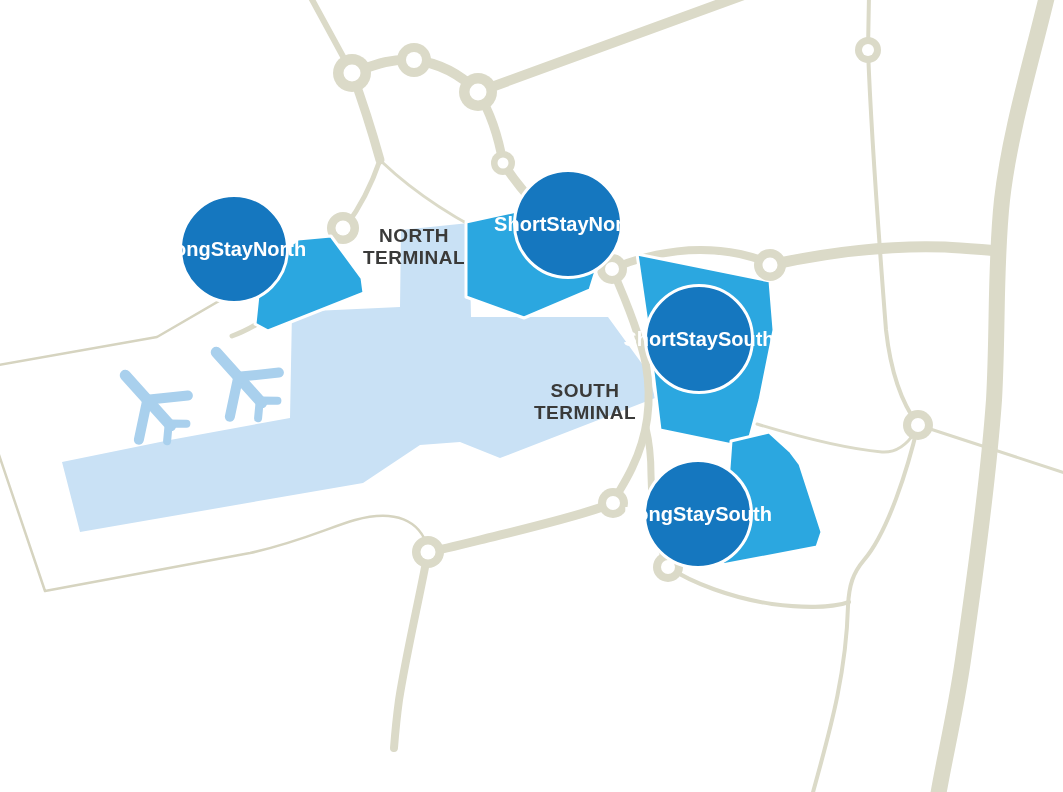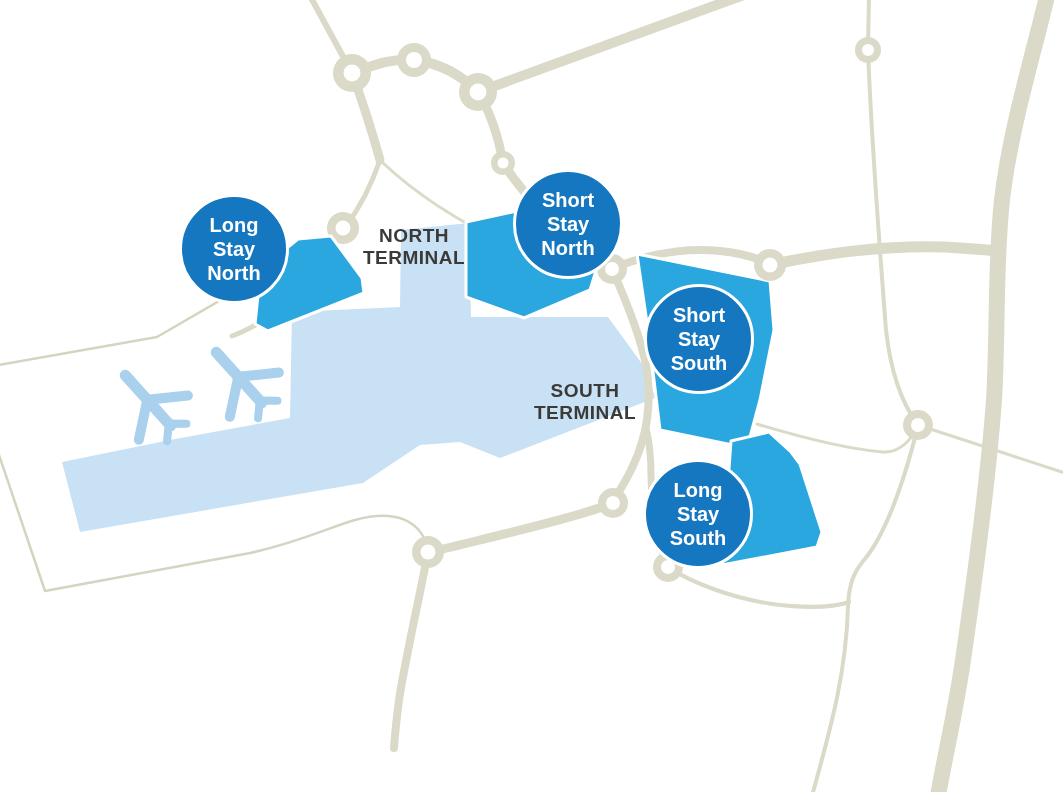--- a/index.html
+++ b/index.html
@@ -4,21 +4,21 @@
 <style>
   html,body{margin:0;padding:0;background:#ffffff;}
   #stage{
     position:relative;width:1063px;height:792px;overflow:hidden;
     background:#ffffff;font-family:"Liberation Sans", sans-serif;
   }
   #map-svg{position:absolute;left:0;top:0;}
   .badge{
     position:absolute;width:104px;height:104px;border-radius:50%;
     background:#1577bf;border:3px solid #ffffff;box-sizing:content-box;
-    display:flex;flex-direction:column;align-items:center;justify-content:center;
+    display:flex;flex-direction:row;align-items:center;justify-content:center;
     color:#ffffff;font-weight:bold;font-size:20px;line-height:24px;
     text-align:center;cursor:pointer;
   }
   .badge span{display:block;}
   .terminal-label{
     position:absolute;transform:translate(-50%,-50%);
     color:#3a3a39;font-weight:bold;font-size:19px;line-height:22px;
     letter-spacing:0.5px;text-align:center;white-space:nowrap;
   }
   .terminal-label span{display:block;}

